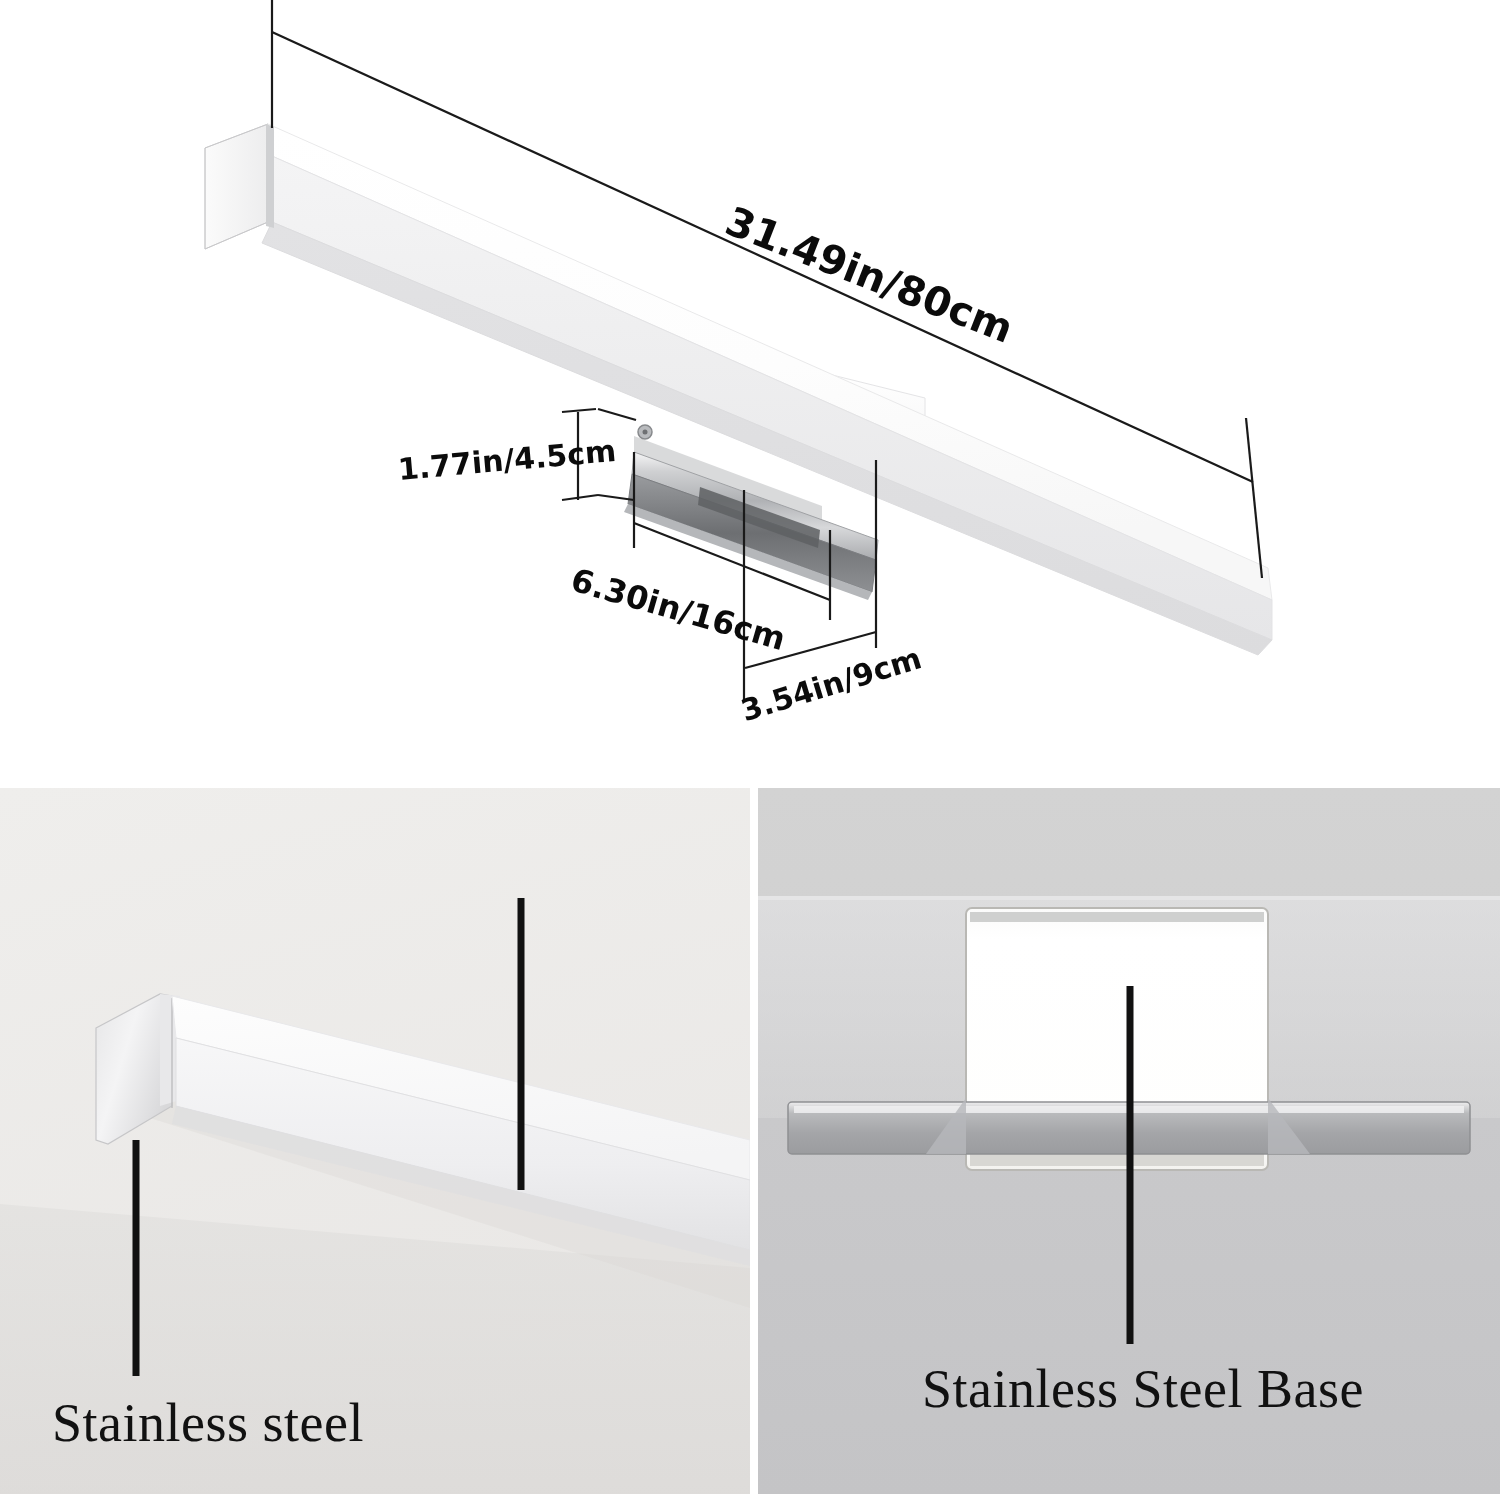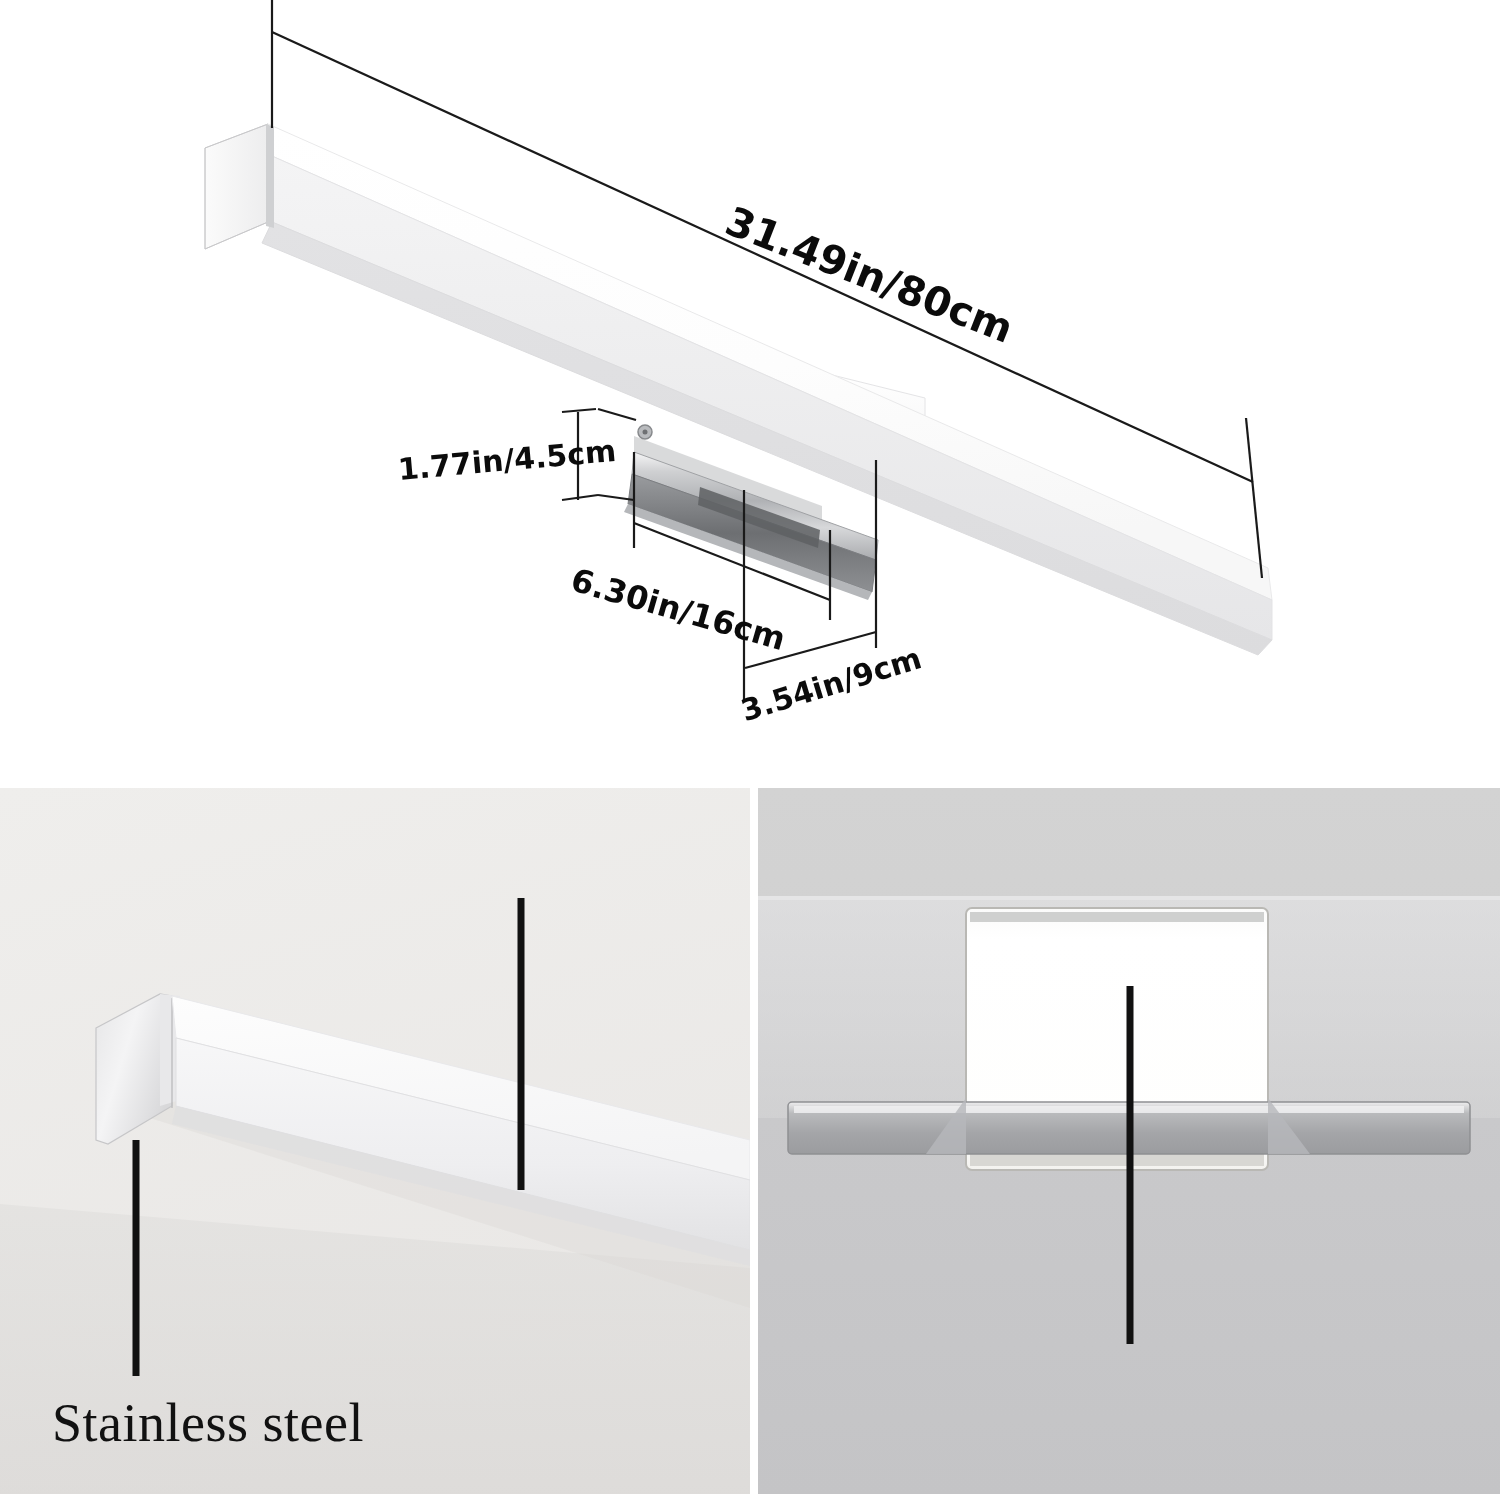--- a/index.html
+++ b/index.html
@@ -267,14 +267,15 @@
 
         <polygon points="208,310 208,366 168,366" fill="#b7b8bb" opacity="0.8"></polygon>
         <polygon points="510,310 510,366 552,366" fill="#b7b8bb" opacity="0.8"></polygon>
       </g>
 
       <line x1="372" y1="198" x2="372" y2="556" stroke="#111" stroke-width="7" stroke-linecap="butt"></line>
     </svg>
   </div>
 
   <div class="caption" id="cap-steel">Stainless steel</div>
+  <div class="caption" id="cap-base">Stainless Steel Base</div>
 
 </div>
 
 </body></html>

